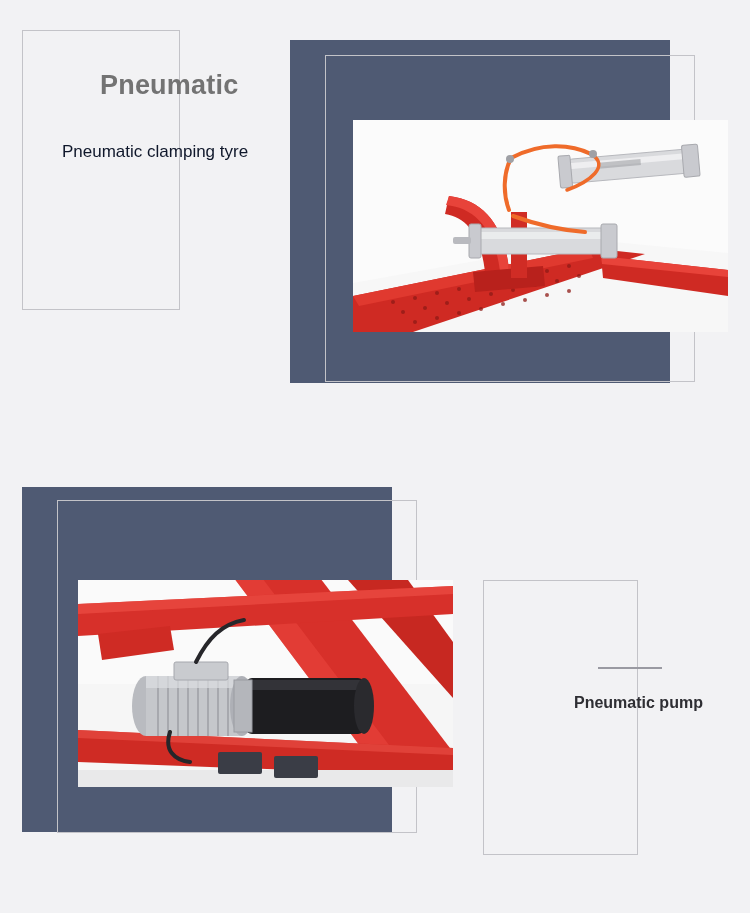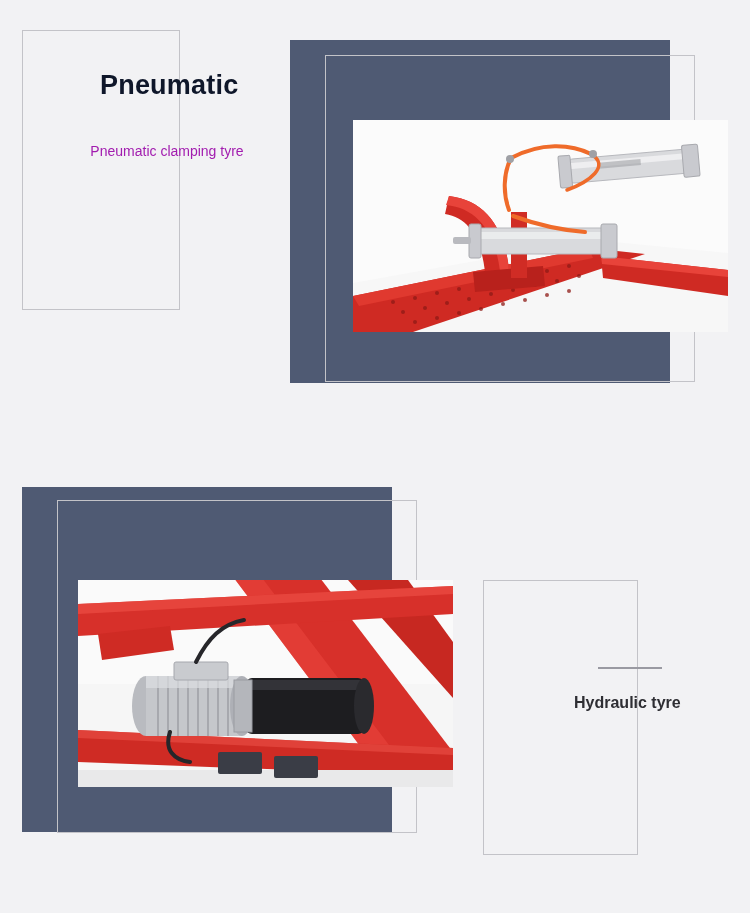--- a/index.html
+++ b/index.html
@@ -44,32 +44,31 @@
   .s1-navy       { left: 290px; top: 40px;  width: 380px; height: 343px; }
   .s1-thinframe  { left: 325px; top: 55px;  width: 370px; height: 327px; }
   .s1-photo      { left: 353px; top: 120px; width: 375px; height: 212px; }
 
   .s1-title {
     position: absolute;
     left: 100px;
     top: 70px;
     font-size: 27px;
     font-weight: bold;
-    color: #0f172a;
+    color: #737373;
     letter-spacing: .2px;
   }
   .s1-sub {
     position: absolute;
     left: 62px;
     top: 142px;
     width: 210px;
-    font-size: 14px;
+    font-size: 17px;
     line-height: 19px;
-    color: #a21caf;
-    text-align: center;
+    color: #0f172a;
   }
 
   
   .s2-navy       { left: 22px;  top: 487px; width: 370px; height: 345px; }
   .s2-thinframe  { left: 57px;  top: 500px; width: 360px; height: 333px; }
   .s2-photo      { left: 78px;  top: 580px; width: 375px; height: 207px; }
 
   .s2-frame      { left: 483px; top: 580px; width: 155px; height: 275px; }
   .s2-rule {
     position: absolute;
@@ -232,16 +231,16 @@
 
         <path d="M118 82 C130 58 144 44 166 40" stroke="#26262a" stroke-width="4" fill="none" stroke-linecap="round"></path>
         <path d="M92 152 C86 170 96 180 112 182" stroke="#26262a" stroke-width="4" fill="none" stroke-linecap="round"></path>
 
         <path d="M20 54 L92 46 L96 70 L24 80 Z" fill="#cf2b24"></path>
       </svg>
     </div>
 
     <div class="outline-box s2-frame"></div>
     <div class="s2-rule"></div>
-    <div class="s2-title">Hydraulic tyre</div>
+    <div class="s2-title">Pneumatic pump</div>
   </div>
 
 </div>
 
 </body></html>

